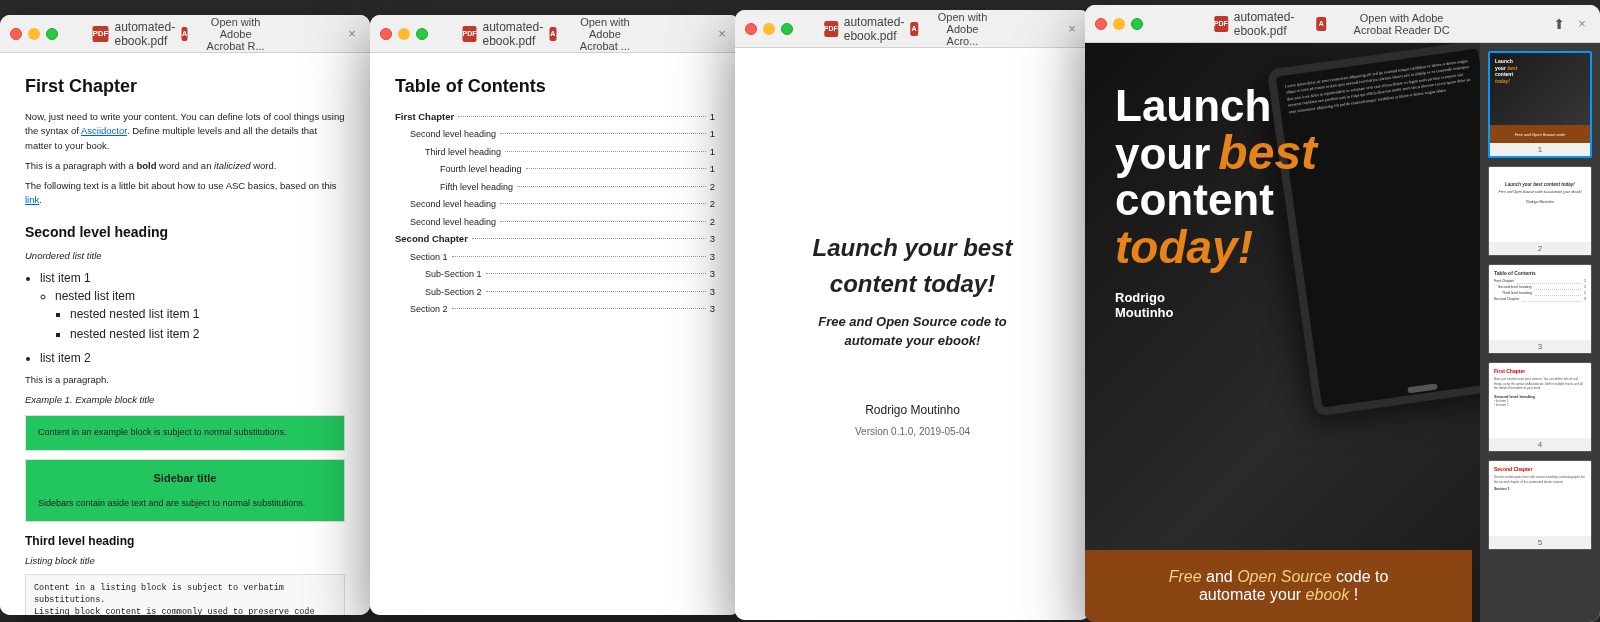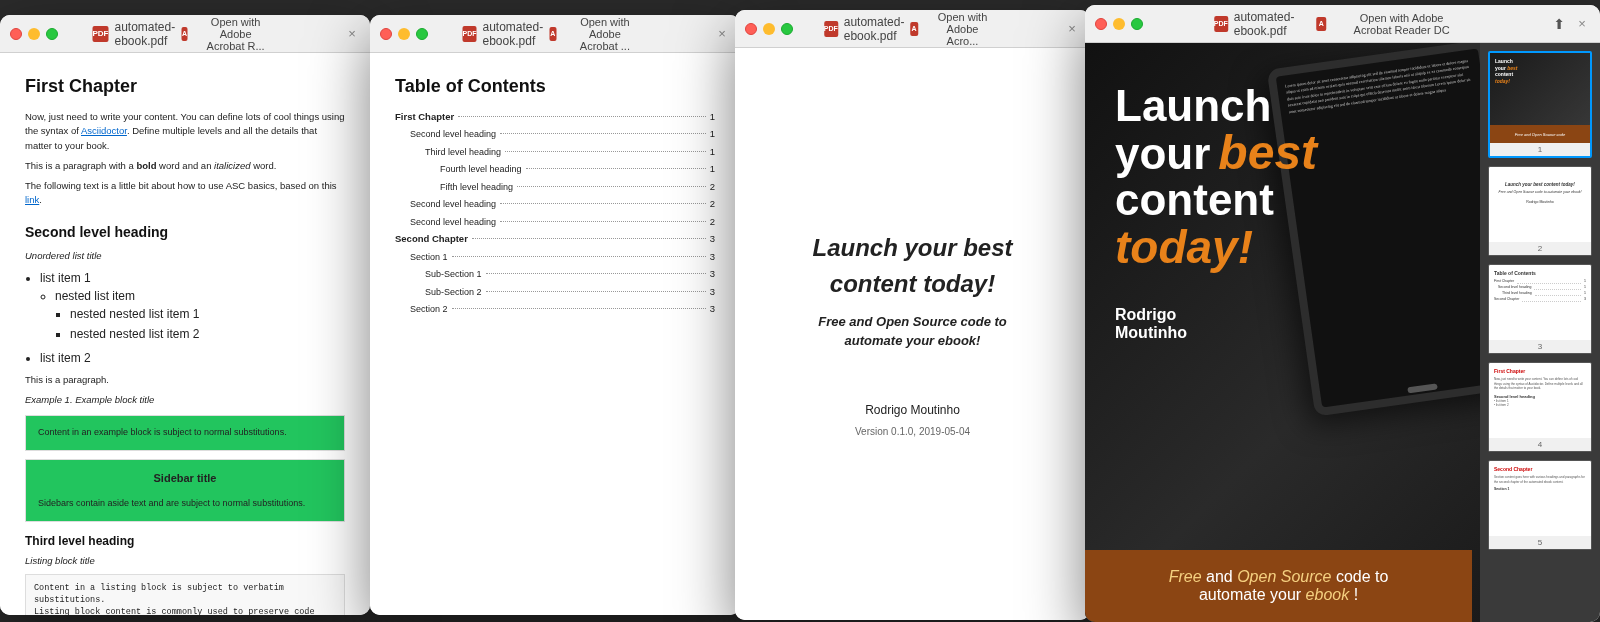--- a/index.html
+++ b/index.html
@@ -618,21 +618,21 @@
       </div>
 
       <div class="cover-text-overlay">
         <div style="font-size:44px; font-weight:900; color:white; line-height:1.05;">Launch</div>
         <div style="display:flex; align-items:baseline; gap:8px;">
           <span style="font-size:44px; font-weight:900; color:white; line-height:1.05;">your</span>
           <span style="font-size:48px; font-weight:900; font-style:italic; color:#e8821a; line-height:1;">best</span>
         </div>
         <div style="font-size:44px; font-weight:900; color:white; line-height:1.05;">content</div>
         <div style="font-size:46px; font-weight:900; font-style:italic; color:#e8821a; line-height:1;">today!</div>
-        <div style="margin-top:36px; color:white; font-size:16px; font-weight:600;">
+        <div style="margin-top:20px; color:white; font-size:13px; font-weight:600;">
           <span>Rodrigo</span><br>
           <span>Moutinho</span>
         </div>
       </div>
 
       <div style="position:absolute; bottom:0; left:0; right:8px; background:#8b4513; padding:18px 20px; text-align:center; color:white; font-size:16px;">
         <span style="font-style:italic; color:#f5d080;">Free</span>
         <span> and </span>
         <span style="font-style:italic; color:#f5d080;">Open Source</span>
         <span> code to<br>automate your </span>

